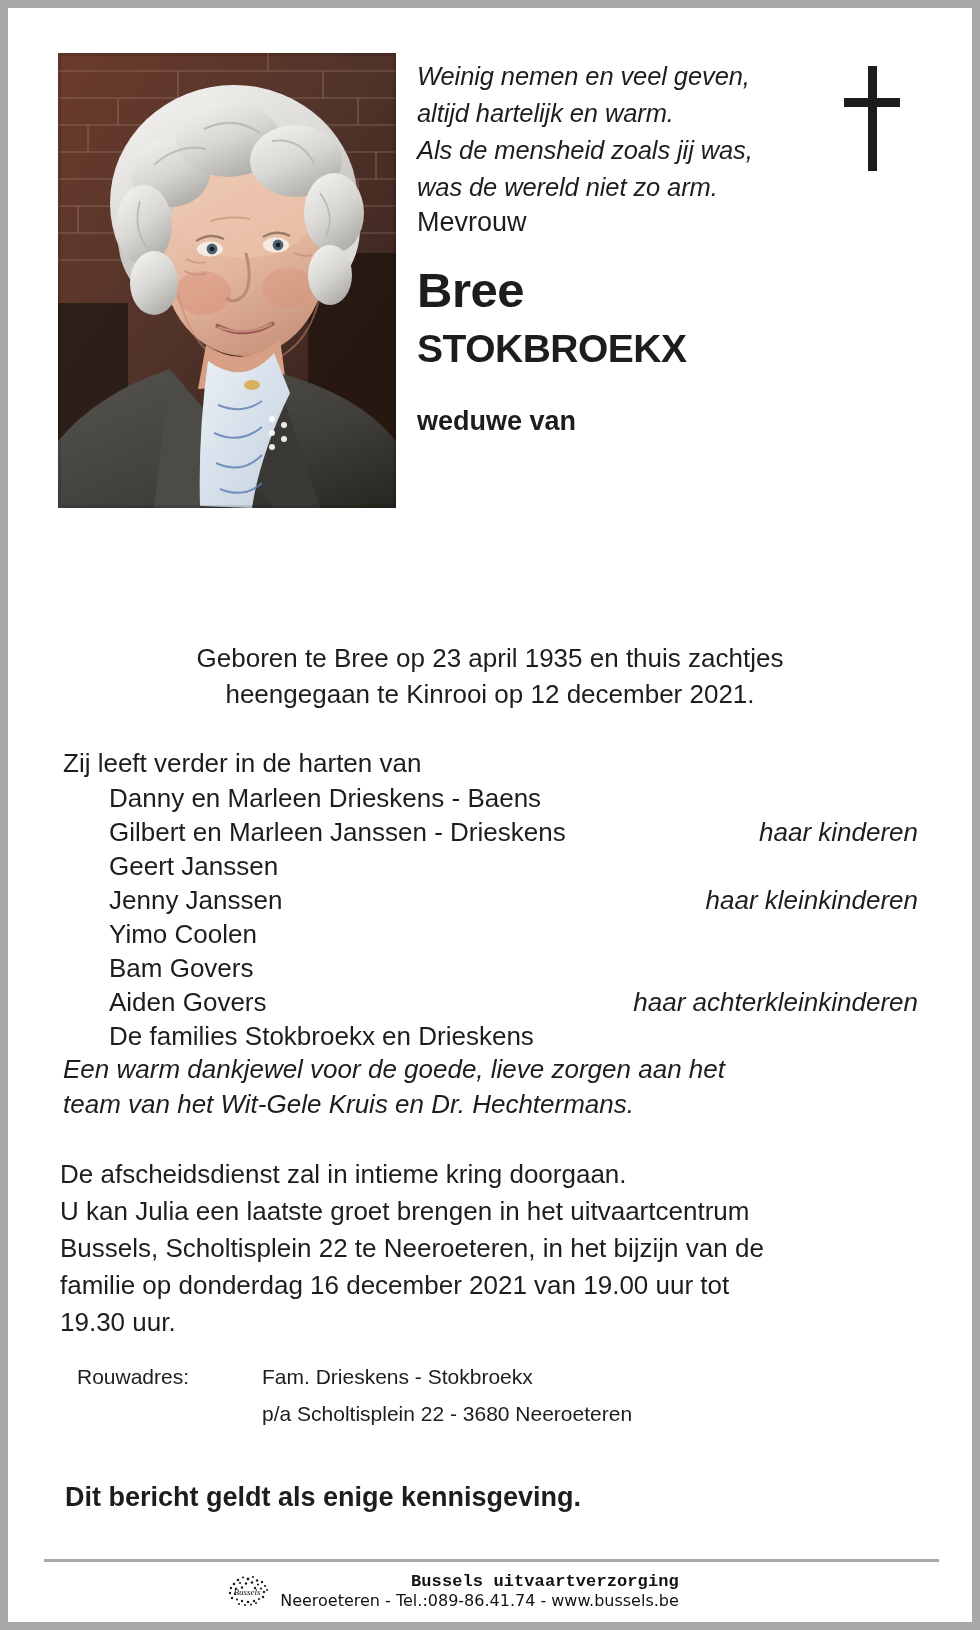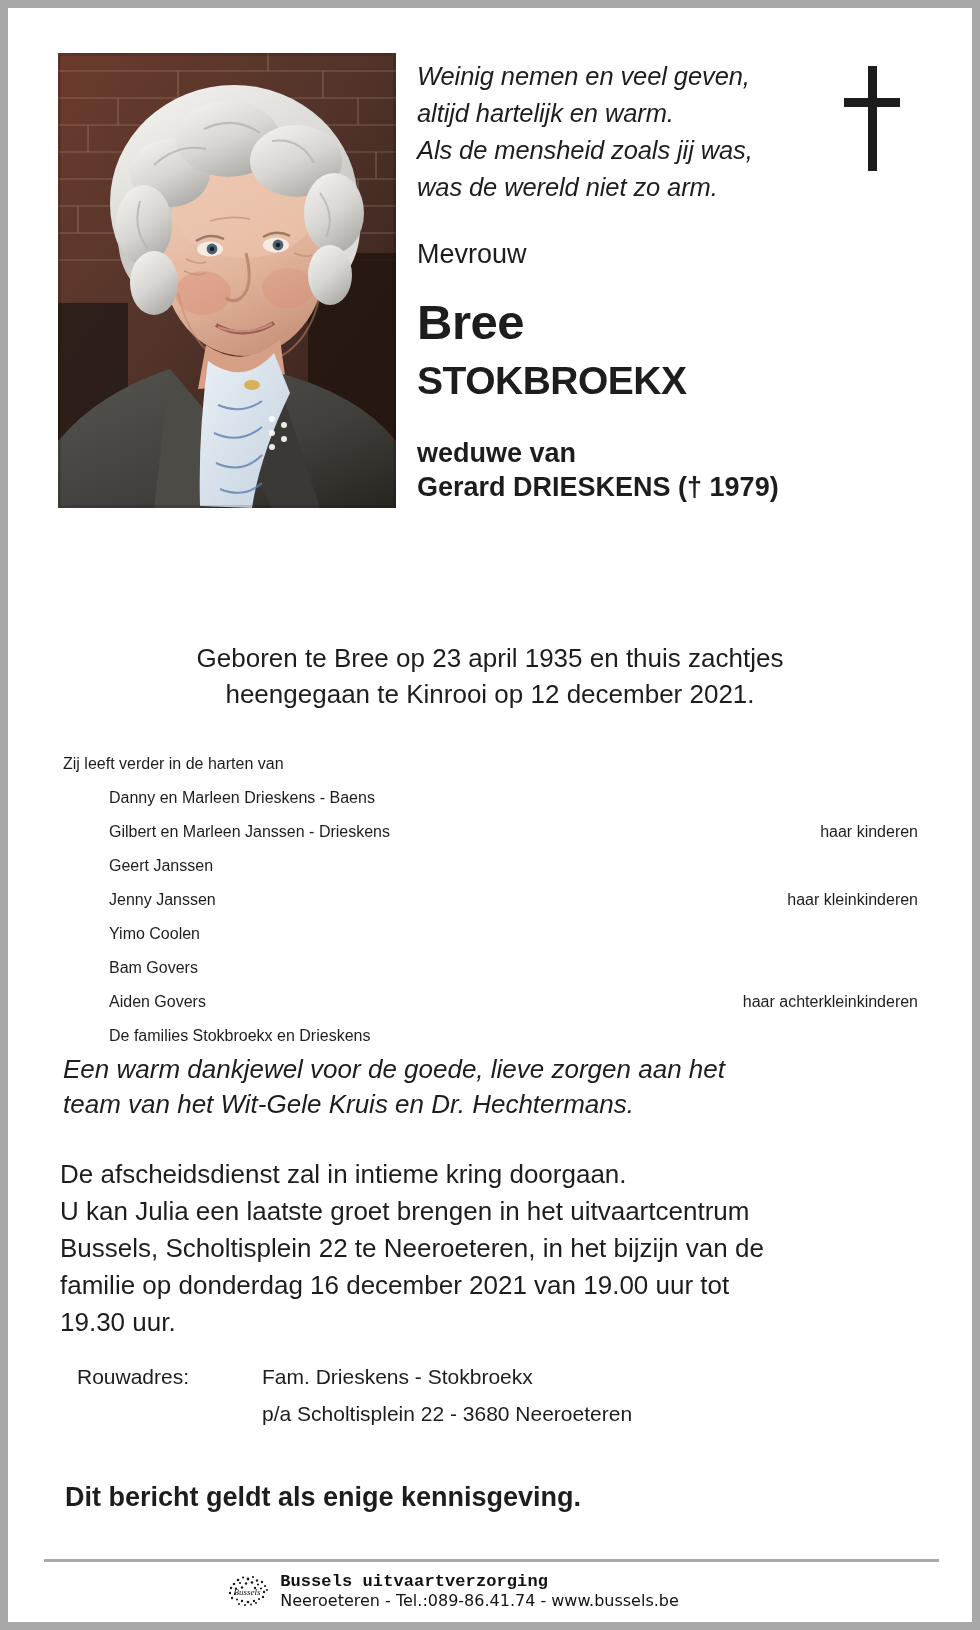--- a/index.html
+++ b/index.html
@@ -77,21 +77,20 @@
   }
   .poem {
     font-style: italic;
     font-size: 25.5px;
     line-height: 37px;
     color: #1d1d1d;
     white-space: pre-line;
     letter-spacing: -0.1px;
   }
   .mevrouw {
-    margin-top: 32px;
     font-size: 27px;
     color: #1d1d1d;
     line-height: 32px;
   }
   .given-name {
     margin-top: 24px;
     font-size: 49px;
     font-weight: bold;
     line-height: 56px;
     color: #1d1d1d;
@@ -140,35 +139,36 @@
     color: #1d1d1d;
     white-space: pre-line;
   }
 
   
   .survivors {
     position: absolute;
     left: 55px;
     top: 738px;
     width: 855px;
-    font-size: 16px;
+    font-size: 26px;
     color: #1d1d1d;
   }
   .survivors-intro {
     line-height: 35px;
   }
   .survivor-row {
     display: flex;
     justify-content: space-between;
     align-items: baseline;
     line-height: 34px;
     padding-left: 46px;
   }
   .survivor-name { white-space: nowrap; }
   .survivor-rel {
+    font-style: italic;
     white-space: nowrap;
   }
 
   
   .thanks {
     position: absolute;
     left: 55px;
     top: 1044px;
     width: 870px;
     font-style: italic;
@@ -225,20 +225,21 @@
     background: #a9a9a9;
   }
   .footer {
     position: absolute;
     left: 0;
     top: 1563px;
     width: 887px;
     display: flex;
     justify-content: center;
     align-items: center;
+    text-align: right;
   }
   .footer-logo {
     width: 46px;
     height: 40px;
     margin-right: 10px;
     flex: 0 0 46px;
   }
   .footer-text { line-height: 1.15; }
   .footer-name {
     font-size: 17px;
@@ -398,21 +399,20 @@
 
     <div class="right-col">
       <div class="poem">Weinig nemen en veel geven,
 altijd hartelijk en warm.
 Als de mensheid zoals jij was,
 was de wereld niet zo arm.</div>
       <div class="mevrouw">Mevrouw</div>
       <div class="given-name">Bree</div>
       <div class="family-name">STOKBROEKX</div>
       <div class="widow-of">weduwe van</div>
-      <div class="spouse">Gerard DRIESKENS († 1979)</div>
     </div>
 
 
     <div class="birth-death">Geboren te Bree op 23 april 1935 en thuis zachtjes
 heengegaan te Kinrooi op 12 december 2021.</div>
 
     <div class="survivors">
       <div class="survivors-intro">Zij leeft verder in de harten van</div>
       <div id="survivors-rows">
           <div class="survivor-row">

